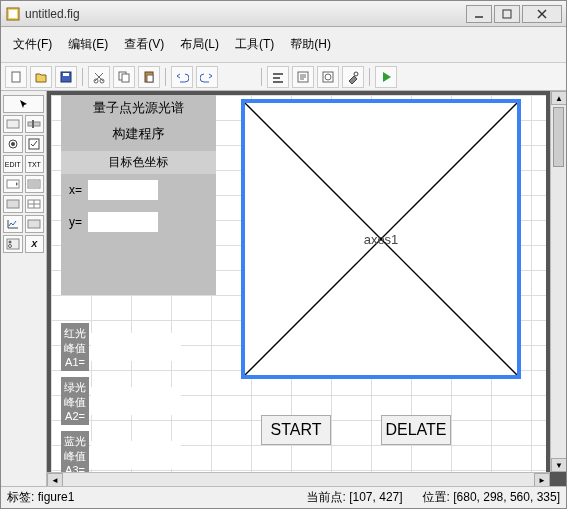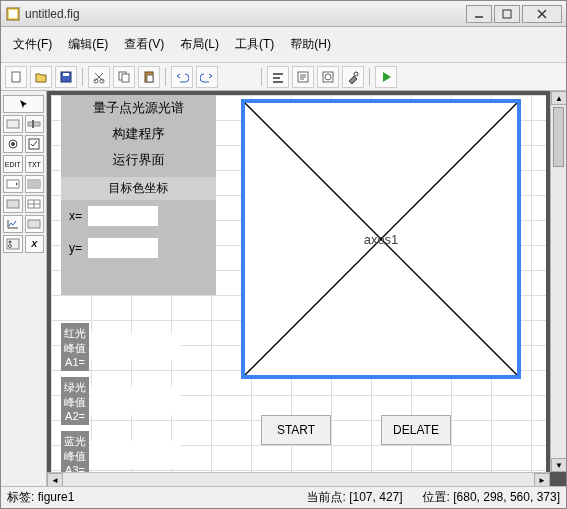--- a/index.html
+++ b/index.html
@@ -26,21 +26,21 @@
 .panel-box { position: absolute; background: #bfbfbf; }
 .panel-title { text-align: center; padding: 4px 0; font-size: 13px; font-family: Liberation Serif, serif; }
 .label-txt { font-size: 12px; }
 .input-box { background: #fff; border: none; height: 20px; width: 70px; }
 .peak-label { background: #888; color: #fff; font-size: 11px; padding: 3px 2px; text-align: center; width: 28px; }
 .peak-row { display: flex; align-items: center; margin-bottom: 6px; }
 .peak-input { background: #fff; border: none; height: 28px; width: 90px; margin-left: 2px; }
 .axes-box { position: absolute; border: 4px solid #3b82f6; background: #fff; }
 .axes-cross { position: absolute; inset: 0; }
 .axes-label { position: absolute; left: 50%; top: 50%; transform: translate(-50%, -50%); font-size: 13px; color: #444; }
-.btn-main { position: absolute; width: 70px; height: 30px; background: #f0f0f0; border: 1px solid #aaa; cursor: pointer; font-size: 12px; }
+.btn-main { position: absolute; width: 70px; height: 30px; background: #f0f0f0; border: 1px solid #aaa; cursor: pointer; font-size: 16px; }
 .vscroll { position: absolute; right: 0; top: 0; bottom: 14px; width: 16px; background: #e8e8e8; border-left: 1px solid #bbb; }
 .hscroll { position: absolute; left: 0; right: 16px; bottom: 0; height: 14px; background: #e8e8e8; border-top: 1px solid #bbb; }
 .scroll-thumb-v { position: absolute; top: 16px; left: 2px; right: 2px; height: 60px; background: #ccc; border: 1px solid #999; }
 .scroll-btn { position: absolute; width: 16px; height: 14px; background: #ddd; border: 1px solid #aaa; display: flex; align-items: center; justify-content: center; font-size: 8px; }
 .statusbar { height: 22px; background: #f0f0f0; border-top: 1px solid #bbb; display: flex; align-items: center; padding: 0 6px; font-size: 12px; gap: 20px; }
 .status-right { margin-left: auto; display: flex; gap: 20px; }
 svg { display: block; }
 </style>
 </head>
 <body>
@@ -260,21 +260,20 @@
       </div>
     </div>
 
     <div class="canvas-area">
       <div class="figure-panel">
         <div class="grid-bg"></div>
 
         <div class="panel-box" style="left:10px;top:0;width:155px;height:200px;">
           <div class="panel-title">量子点光源光谱</div>
           <div class="panel-title">构建程序</div>
-          <div class="panel-title">运行界面</div>
           <div style="background:#d0d0d0;text-align:center;padding:3px;margin-top:4px">目标色坐标</div>
           <div style="display:flex;align-items:center;padding:6px 8px;gap:6px">
             <span class="label-txt">x=</span>
             <input class="input-box" value="" style="">
           </div>
           <div style="display:flex;align-items:center;padding:6px 8px;gap:6px">
             <span class="label-txt">y=</span>
             <input class="input-box" value="" style="">
           </div>
         </div>
@@ -315,16 +314,16 @@
         <div class="scroll-btn" style="left:0">◄</div>
         <div class="scroll-btn" style="right:0">►</div>
       </div>
     </div>
   </div>
 
   <div class="statusbar">
     <span>标签: figure1</span>
     <div class="status-right">
       <span>当前点: [107, 427]</span>
-      <span>位置: [680, 298, 560, 373]</span>
+      <span>位置: [680, 298, 560, 335]</span>
     </div>
   </div>
 </div>
 
 </body></html>

